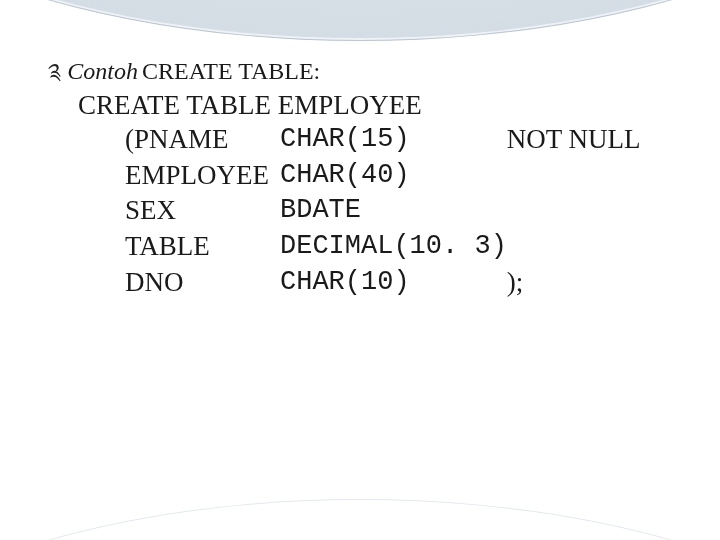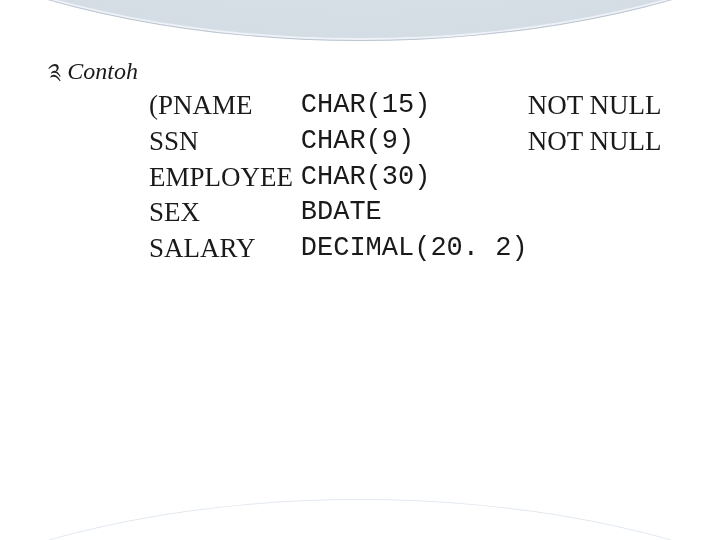--- a/index.html
+++ b/index.html
@@ -65,21 +65,21 @@
   }
   .heading-italic {
     font-style: italic;
   }
   .stmt-line {
     font-size: 27px;
     margin-left: 30px;
     line-height: 1.25;
   }
   .cols-wrap {
-    margin-left: 101px;
+    margin-left: 77px;
     font-size: 27px;
     line-height: 1.25;
   }
   table.cols {
     border-collapse: collapse;
   }
   table.cols td {
     padding: 0 0 2px 0;
     vertical-align: top;
     white-space: nowrap;
@@ -93,49 +93,51 @@
 
 <div class="slide">
   <div class="top-arc"></div>
   <div class="bottom-arc"></div>
 
   <div class="content">
 
     <div class="heading-line">
       <span class="bullet-icon">༉</span>
       <span class="heading-italic">Contoh</span>
+      <span> CREATE TABLE:</span>
     </div>
 
+    <div class="stmt-line">CREATE TABLE EMPLOYEE</div>
 
     <div class="cols-wrap">
       <table class="cols">
         <tbody>
             <tr>
           <td class="c-name">(PNAME</td>
           <td class="c-type">CHAR(15)</td>
           <td class="c-null">NOT NULL</td>
         </tr>
         <tr>
-          <td class="c-name">SSN</td>
-          <td class="c-type">CHAR(9)</td>
-          <td class="c-null">NOT NULL</td>
-        </tr>
-        <tr>
           <td class="c-name">EMPLOYEE</td>
-          <td class="c-type">CHAR(30)</td>
+          <td class="c-type">CHAR(40)</td>
           <td class="c-null"></td>
         </tr>
         <tr>
           <td class="c-name">SEX</td>
           <td class="c-type">BDATE</td>
           <td class="c-null"></td>
         </tr>
         <tr>
-          <td class="c-name">SALARY</td>
-          <td class="c-type">DECIMAL(20. 2)</td>
+          <td class="c-name">TABLE</td>
+          <td class="c-type">DECIMAL(10. 3)</td>
           <td class="c-null"></td>
+        </tr>
+        <tr>
+          <td class="c-name">DNO</td>
+          <td class="c-type">CHAR(10)</td>
+          <td class="c-null">);</td>
         </tr>
       </tbody>
         </table>
     </div>
 
   </div>
 </div>
 
 </body></html>

